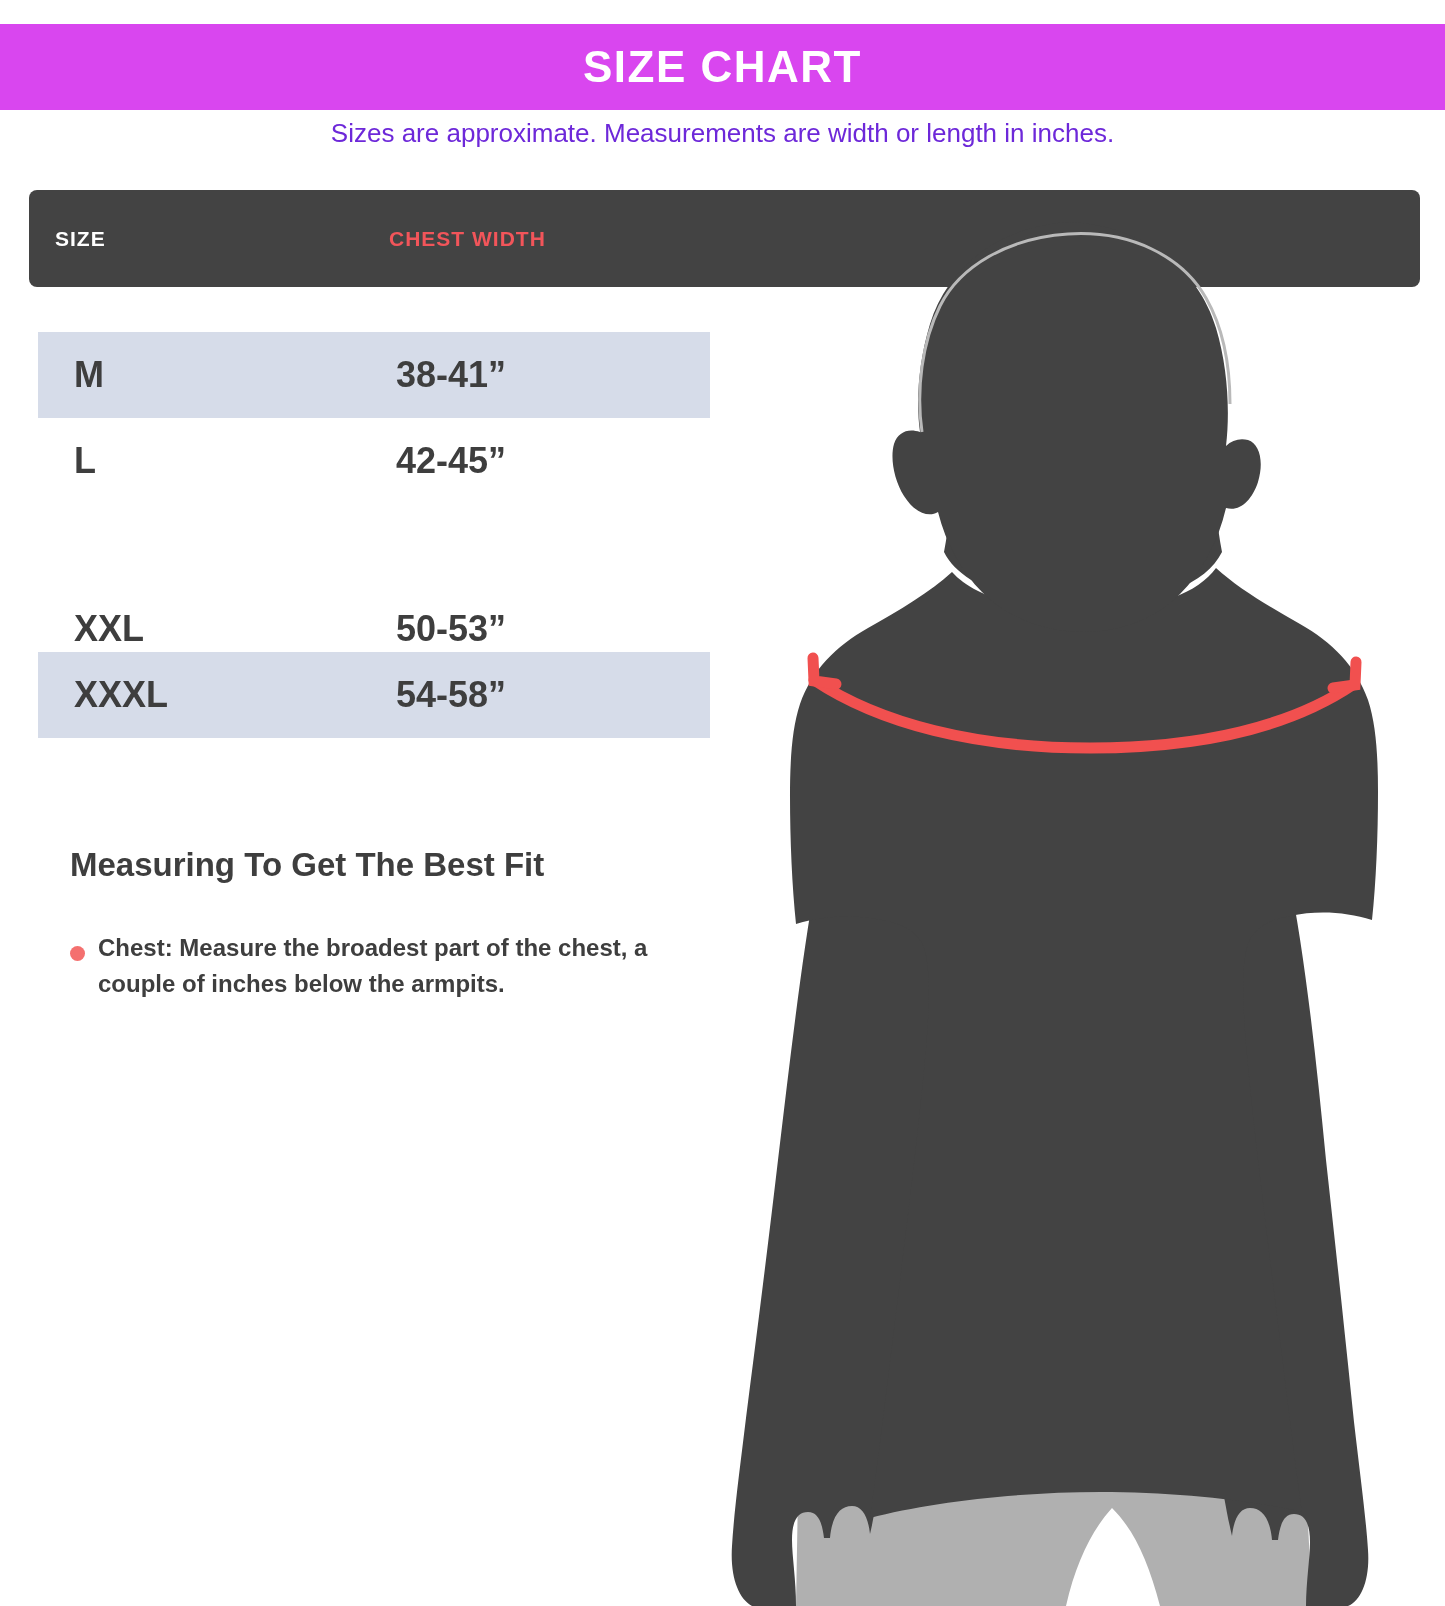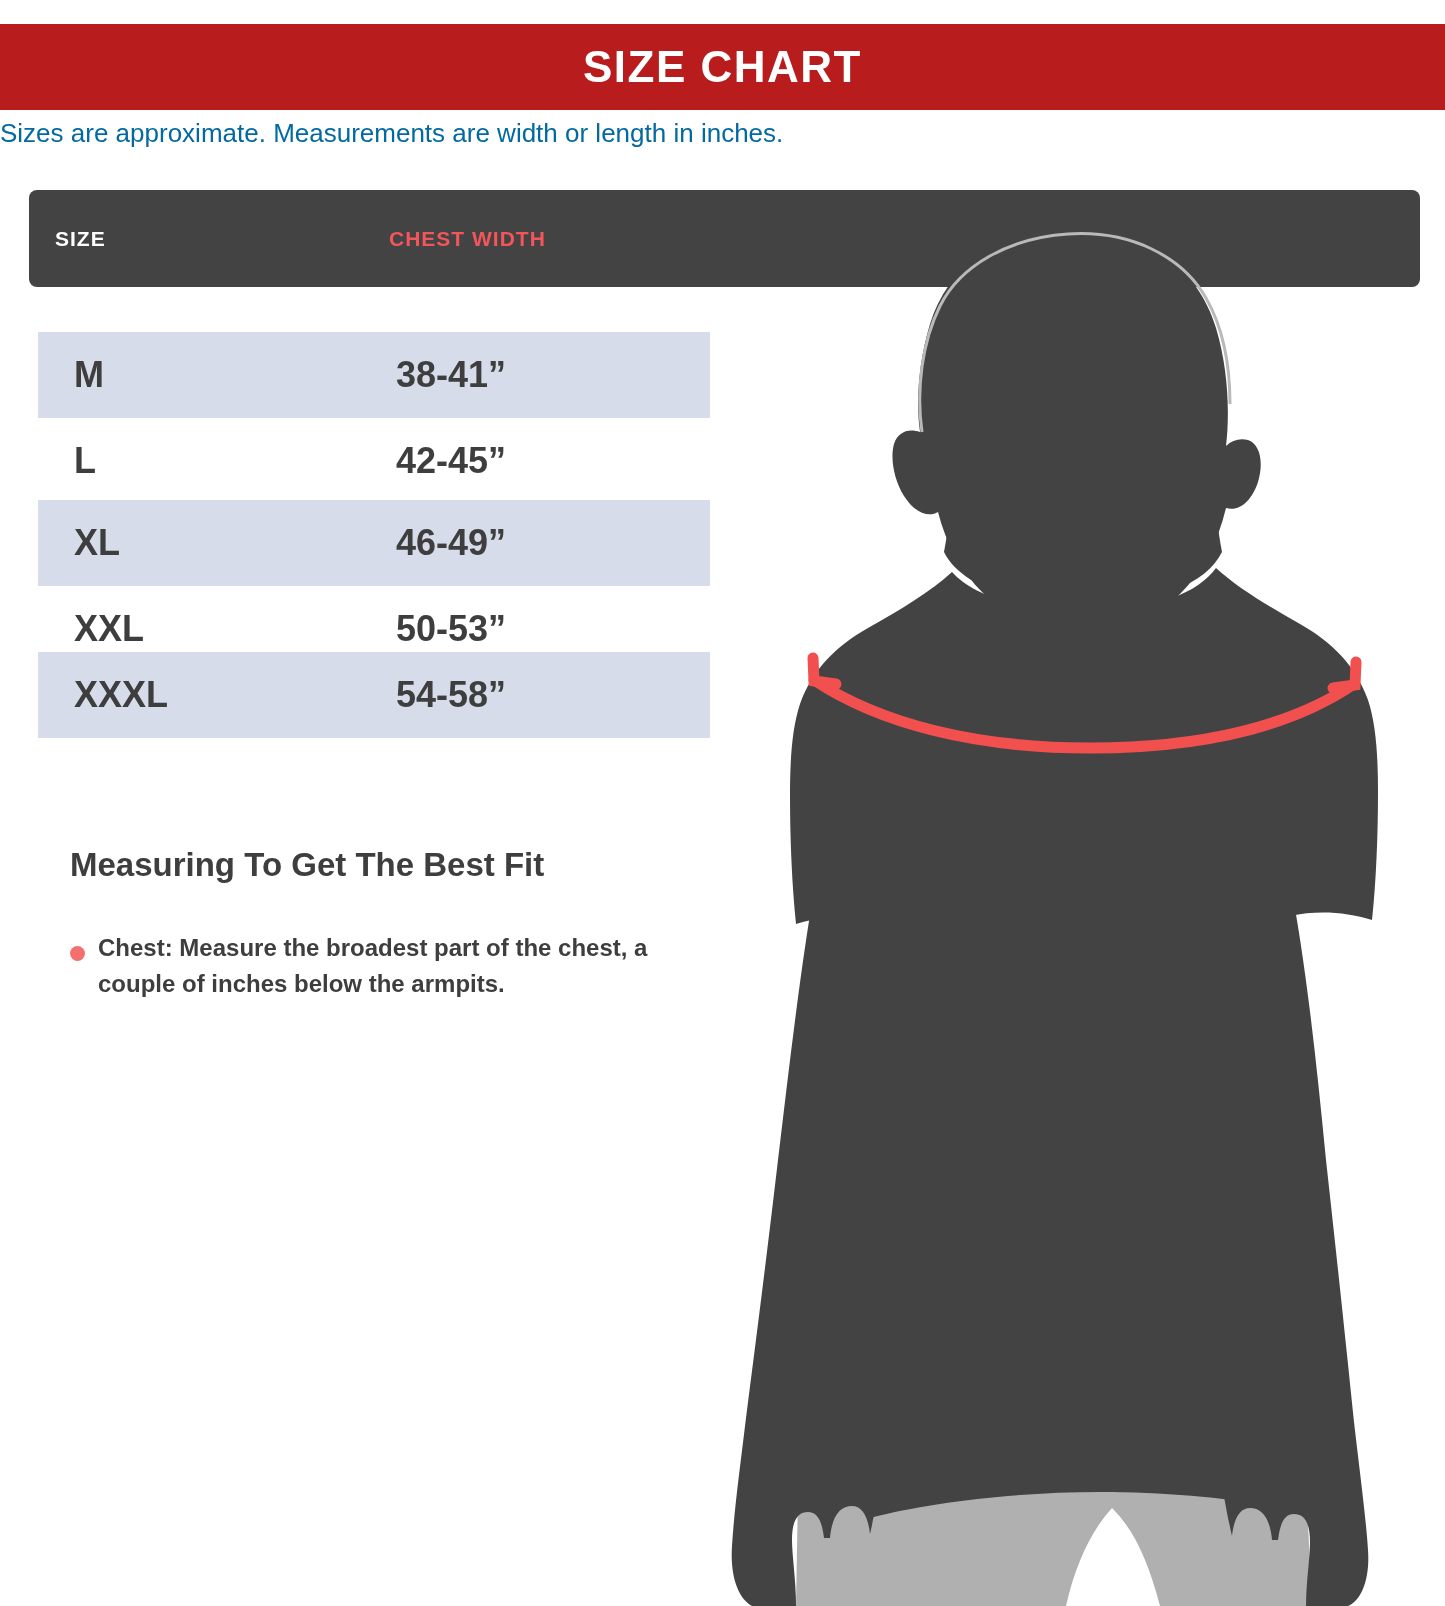--- a/index.html
+++ b/index.html
@@ -19,40 +19,40 @@
     overflow: hidden;
   }
 
   
   .title-bar {
     position: absolute;
     left: 0;
     top: 24px;
     width: 1445px;
     height: 86px;
-    background: #b91c1c;
+    background: #d946ef;
     display: flex;
     align-items: center;
     justify-content: center;
   }
   .title-bar .title-text {
     color: #ffffff;
     font-size: 44px;
     font-weight: bold;
     letter-spacing: 1.5px;
   }
 
   
   .subtitle {
     position: absolute;
     left: 0;
     top: 118px;
     width: 1445px;
-    text-align: left;
-    color: #0369a1;
+    text-align: center;
+    color: #6d28d9;
     font-size: 26px;
     font-weight: 400;
   }
 
   
   .table-header {
     position: absolute;
     left: 29px;
     top: 190px;
     width: 1391px;
@@ -149,24 +149,20 @@
 <div id="page">
 
   <div class="rows">
     <div class="row shaded" style="top:332px;">
       <span class="cell cell-size">M</span>
       <span class="cell cell-chest">38-41”</span>
     </div>
     <div class="row" style="top:418px;">
       <span class="cell cell-size">L</span>
       <span class="cell cell-chest">42-45”</span>
-    </div>
-    <div class="row shaded" style="top:500px;">
-      <span class="cell cell-size">XL</span>
-      <span class="cell cell-chest">46-49”</span>
     </div>
     <div class="row" style="top:586px;">
       <span class="cell cell-size">XXL</span>
       <span class="cell cell-chest">50-53”</span>
     </div>
     <div class="row shaded" style="top:652px;">
       <span class="cell cell-size">XXXL</span>
       <span class="cell cell-chest">54-58”</span>
     </div>
   </div>

